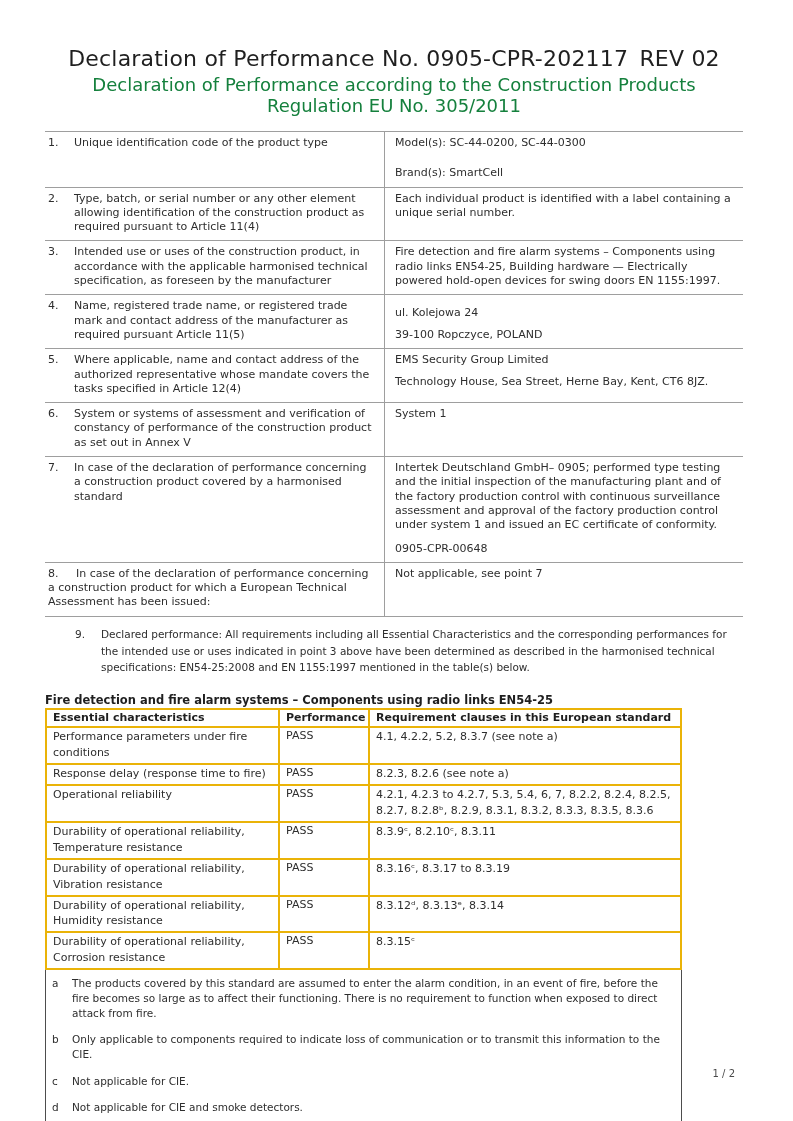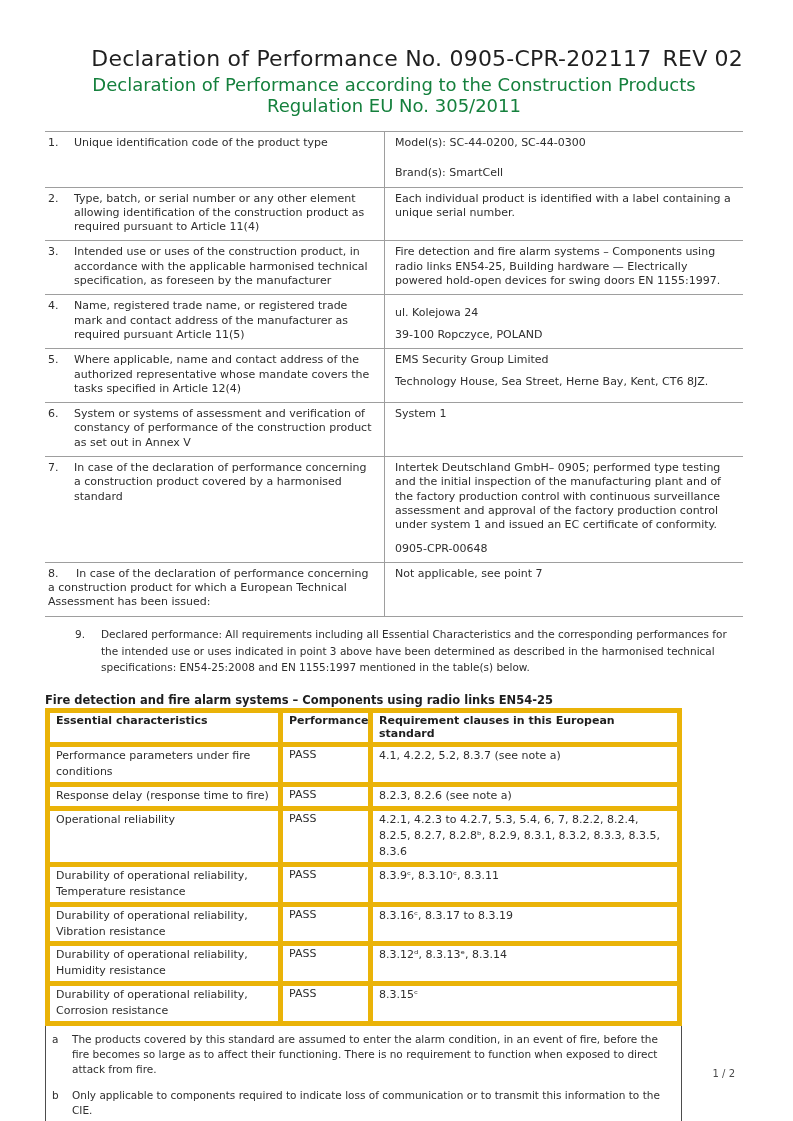--- a/index.html
+++ b/index.html
@@ -18,21 +18,20 @@
 
   
   .doc-header { padding-top: 46px; text-align: center; }
   .doc-title {
     margin: 0;
     font-size: 22px;
     font-weight: normal;
     letter-spacing: 0.2px;
     color: #1f1f1f;
     white-space: nowrap;
-    text-align: right;
   }
   .doc-subtitle { margin-top: 3px; font-size: 18px; color: #15803d; }
 
   
   .dop-table {
     margin-top: 15px;
     border-top: 1px solid #9e9e9e;
     font-size: 11px;
     line-height: 1.3;
   }
@@ -63,21 +62,21 @@
     font-size: 10.5px;
     line-height: 1.6;
   }
   .point9 .num { width: 26px; flex: none; }
   .point9 .txt { flex: 1; }
 
   
   .fire-heading { margin: 17px 0 1px; font-size: 11.5px; font-weight: bold; color: #1f1f1f; }
   table.fire { border-collapse: collapse; width: 637px; font-size: 11px; table-layout: fixed; }
   .fire th, .fire td {
-    border: 5px solid #eab308;
+    border: 2px solid #eab308;
     vertical-align: top;
     text-align: left;
     padding: 1px 6px 2px;
   }
   .fire th { font-weight: bold; color: #1f1f1f; }
   .fire td { line-height: 1.45; }
   .fire td.perf { line-height: 1.3; }
 
   
   .notes-box {
@@ -230,21 +229,21 @@
         <td>8.2.3, 8.2.6 (see note a)</td>
       </tr>
       <tr>
         <td>Operational reliability</td>
         <td class="perf">PASS</td>
         <td>4.2.1, 4.2.3 to 4.2.7, 5.3, 5.4, 6, 7, 8.2.2, 8.2.4, 8.2.5, 8.2.7, 8.2.8ᵇ, 8.2.9, 8.3.1, 8.3.2, 8.3.3, 8.3.5, 8.3.6</td>
       </tr>
       <tr>
         <td>Durability of operational reliability, Temperature resistance</td>
         <td class="perf">PASS</td>
-        <td>8.3.9ᶜ, 8.3.10ᶜ, 8.3.11</td>
+        <td>8.3.9ᶜ, 8.2.10ᶜ, 8.3.11</td>
       </tr>
       <tr>
         <td>Durability of operational reliability, Vibration resistance</td>
         <td class="perf">PASS</td>
         <td>8.3.16ᶜ, 8.3.17 to 8.3.19</td>
       </tr>
       <tr>
         <td>Durability of operational reliability, Humidity resistance</td>
         <td class="perf">PASS</td>
         <td>8.3.12ᵈ, 8.3.13ᵉ, 8.3.14</td>

